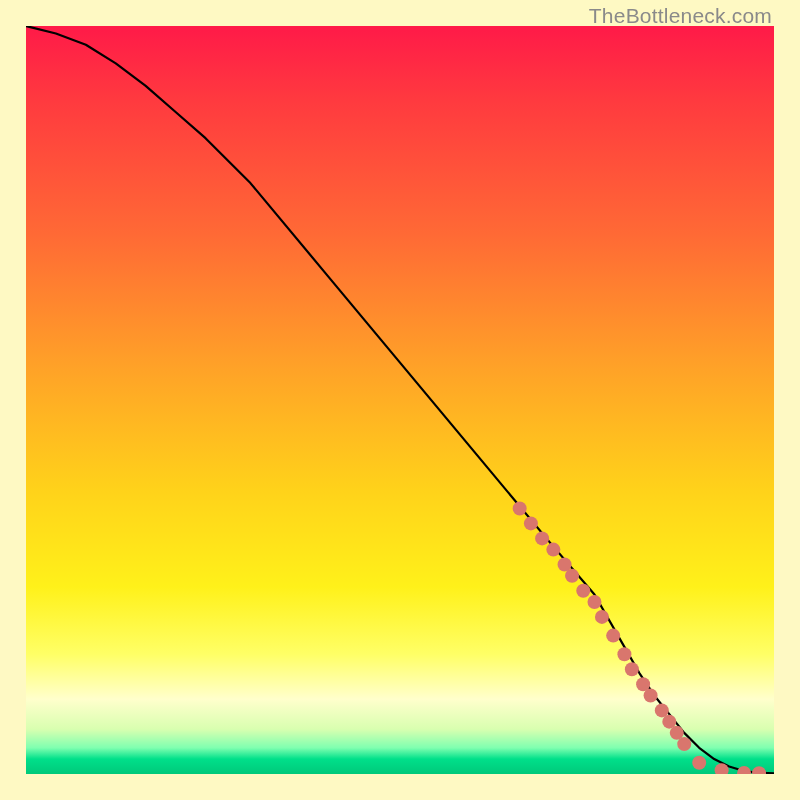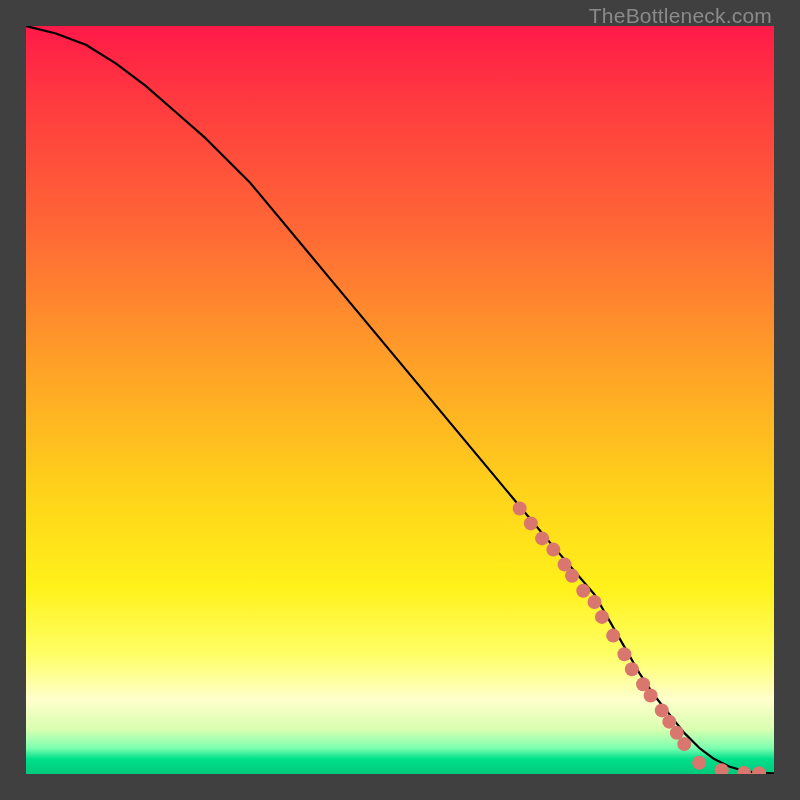--- a/index.html
+++ b/index.html
@@ -8,21 +8,21 @@
     width: 800px;
     height: 800px;
     background: #000;
     overflow: hidden;
     font-family: Arial, Helvetica, sans-serif;
   }
   .frame {
     position: relative;
     width: 800px;
     height: 800px;
-    background: #404040;
+    background: #fef9c3;
   }
   .plot {
     position: absolute;
     left: 26px;
     top: 26px;
     width: 748px;
     height: 748px;
     
     background: linear-gradient(
       to bottom,

